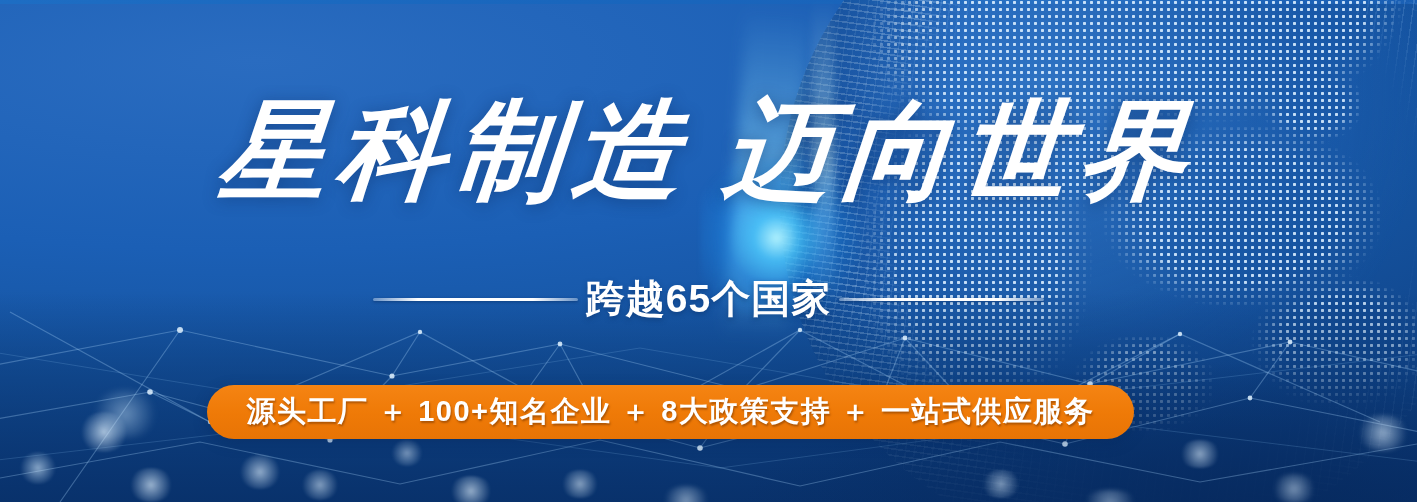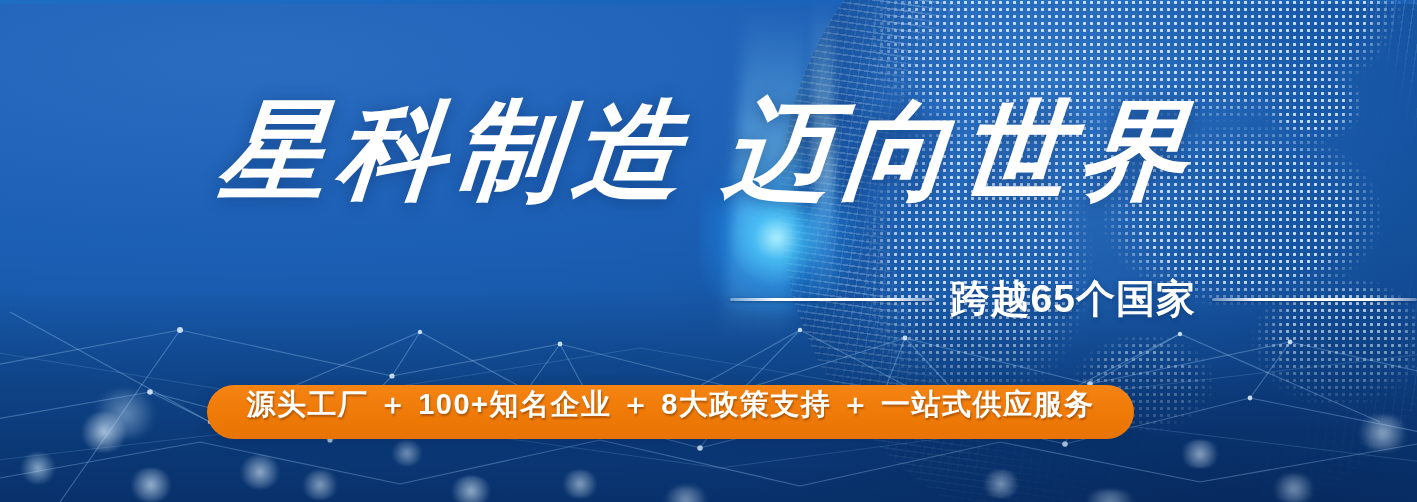--- a/index.html
+++ b/index.html
@@ -145,22 +145,22 @@
     text-shadow:0 2px 16px rgba(10,45,100,.45);
     transform:skewX(-5deg);
   }
   .title .gap{display:inline-block;width:34px;}
 
   .subrow{
     position:absolute;
     top:272px; left:0; right:0;
     display:flex;
     align-items:center;
-    justify-content:flex-end;
-    gap:16px;
+    justify-content:center;
+    gap:8px;
   }
   .rule{
     width:205px; height:3px;
     background:linear-gradient(90deg, rgba(255,255,255,.35), #ffffff 22%, #ffffff 78%, rgba(255,255,255,.35));
     border-radius:2px;
     box-shadow:0 1px 3px rgba(8,40,90,.5);
   }
   .subtitle{
     color:#ffffff;
     font-size:39px;
@@ -170,20 +170,21 @@
     text-shadow:0 2px 5px rgba(10,45,100,.5);
   }
 
   .pill{
     position:absolute;
     left:207px; top:385px;
     width:927px; height:54px;
     background:linear-gradient(180deg,#f58413 0%,#ef7a07 52%,#e87405 100%);
     border-radius:27px;
     display:flex;
+    align-items:center;
     justify-content:center;
     box-shadow:0 4px 14px rgba(6,40,90,.38);
   }
   .pill-text{
     color:#ffffff;
     font-size:29px;
     font-weight:600;
     letter-spacing:1.5px;
     white-space:nowrap;
     text-shadow:1px 2px 2px rgba(120,55,0,.55);

